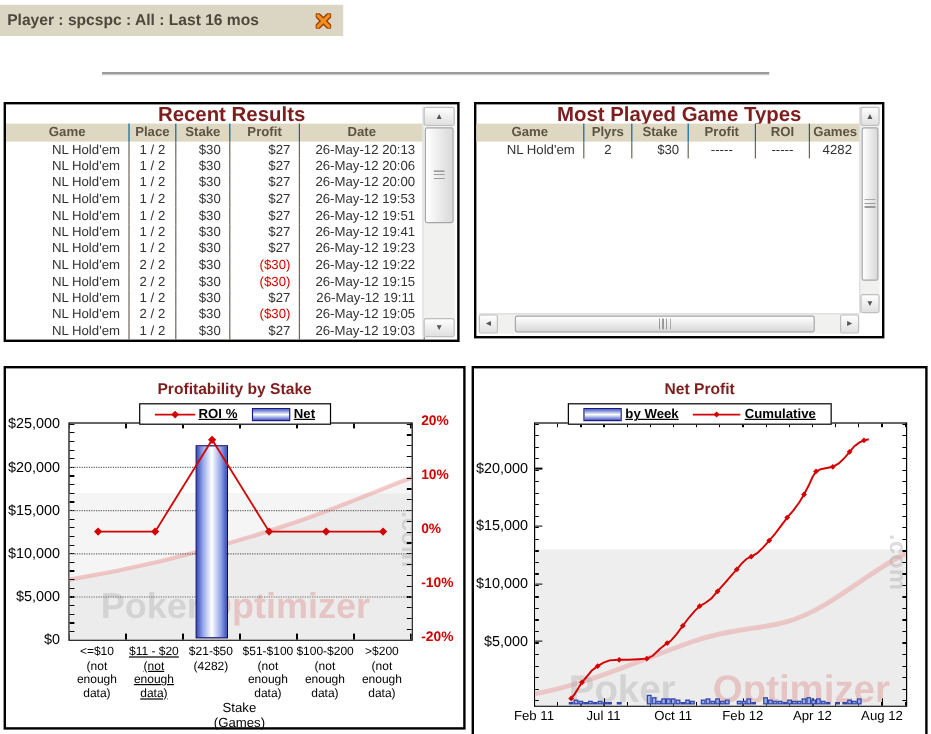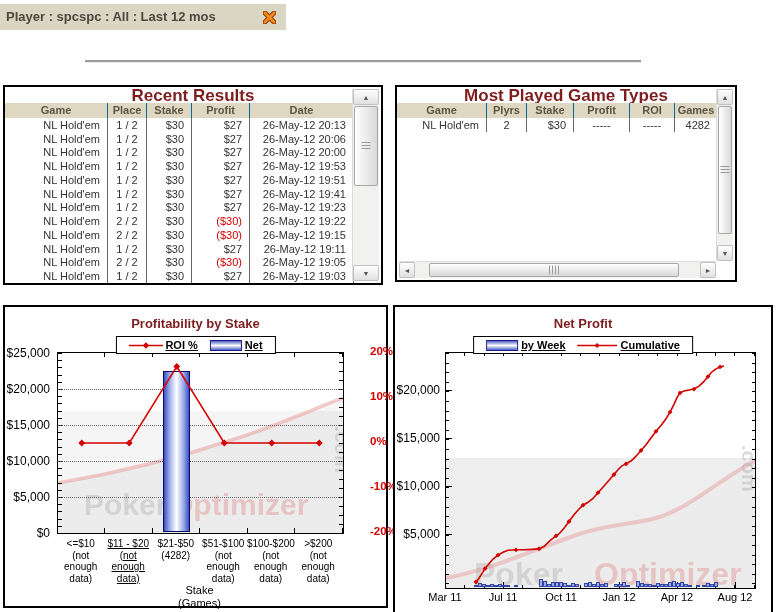--- a/index.html
+++ b/index.html
@@ -89,35 +89,35 @@
   #c2-plot .tk-t{left:0;right:0;top:0;height:3px;background:repeating-linear-gradient(to right,transparent 0 18.3px,#000 18.3px 19.3px);}
   #c2-plot .tk-b{left:0;right:0;bottom:0;height:3px;background:repeating-linear-gradient(to right,transparent 0 18.3px,#000 18.3px 19.3px);}
   #c2-plot .tk-bm{left:0;right:0;bottom:0;height:6px;background:repeating-linear-gradient(to right,transparent 0 57px,#000 57px 58px);}
   .vbar{position:absolute;width:27px;z-index:2;border:1px solid #0a0a6a;box-sizing:border-box;
         background:linear-gradient(to right,#3a50bc,#93a5e8 20%,#ffffff 50%,#93a5e8 80%,#3a50bc);}
   .wbar{position:absolute;width:4px;z-index:2;background:#9dade4;border:1px solid #3346a8;box-sizing:border-box;}
   .line-svg{position:absolute;left:0;top:0;overflow:visible;z-index:3;}
   .ylabels{position:absolute;left:0;top:0;width:50px;height:100%;}
   .yl{position:absolute;right:5px;font-size:12px;color:#000;white-space:nowrap;}
   .rlabels{position:absolute;top:0;width:44px;height:100%;}
-  #c1-rl{left:340px;margin-left:19px;}
+  #c1-rl{left:340px;}
   .rl{position:absolute;left:6px;font-size:11.5px;font-weight:bold;color:#d40000;white-space:nowrap;}
   #c1-cats{position:absolute;left:52px;top:231px;width:285px;height:46px;}
   .cat{position:absolute;top:0;text-align:center;font-size:10px;line-height:11.5px;white-space:pre-line;color:#000;}
   .xlab{position:absolute;left:52px;width:285px;top:277px;text-align:center;font-size:11px;line-height:13px;white-space:pre-line;color:#000;}
   #c2-xl{position:absolute;left:0;top:284px;width:100%;height:14px;}
   .xl{position:absolute;width:50px;text-align:center;font-size:11px;color:#000;white-space:nowrap;}
 </style>
 </head>
 <body>
 
 <div class="page">
 
   <div class="titlebar">
-    <span class="txt">Player : spcspc : All : Last 12 mos</span>
+    <span class="txt">Player : spcspc : All : Last 16 mos</span>
     <svg class="closex" width="13" height="13" viewBox="0 0 13 13">
       <path d="M2,2 L11,11 M11,2 L2,11" stroke="#a33d00" stroke-width="5" stroke-linecap="round"></path>
       <path d="M2,2 L11,11 M11,2 L2,11" stroke="#ee8f1f" stroke-width="2.6" stroke-linecap="round"></path>
     </svg>
   </div>
 
   <div class="hrline"></div>
 
   <div class="panel" id="recent">
     <div class="tbl-title">Recent Results</div>
@@ -458,22 +458,22 @@
         <div class="wbar" style="left: 234px; top: 229.2px; height: 4.8px;"></div>
         <div class="wbar" style="left: 238px; top: 231.12px; height: 2.9px;"></div>
         <div class="wbar" style="left: 242px; top: 232px; height: 2px;"></div>
         <div class="wbar" style="left: 250px; top: 232px; height: 2px;"></div>
         <div class="wbar" style="left: 256px; top: 231.6px; height: 2.4px;"></div>
         <div class="wbar" style="left: 260px; top: 230.16px; height: 3.8px;"></div>
         <div class="wbar" style="left: 264px; top: 230.64px; height: 3.4px;"></div>
         <div class="wbar" style="left: 268px; top: 229.2px; height: 4.8px;"></div>
       </div>
     <div id="c2-xl">
-        <div class="xl" style="left: 25px;">Mar 11</div>
+        <div class="xl" style="left: 25px;">Feb 11</div>
         <div class="xl" style="left: 83px;">Jul 11</div>
         <div class="xl" style="left: 141px;">Oct 11</div>
-        <div class="xl" style="left: 199px;">Jan 12</div>
+        <div class="xl" style="left: 199px;">Feb 12</div>
         <div class="xl" style="left: 257px;">Apr 12</div>
         <div class="xl" style="left: 315px;">Aug 12</div>
       </div>
   </div>
 
 </div>
 
 </body></html>

